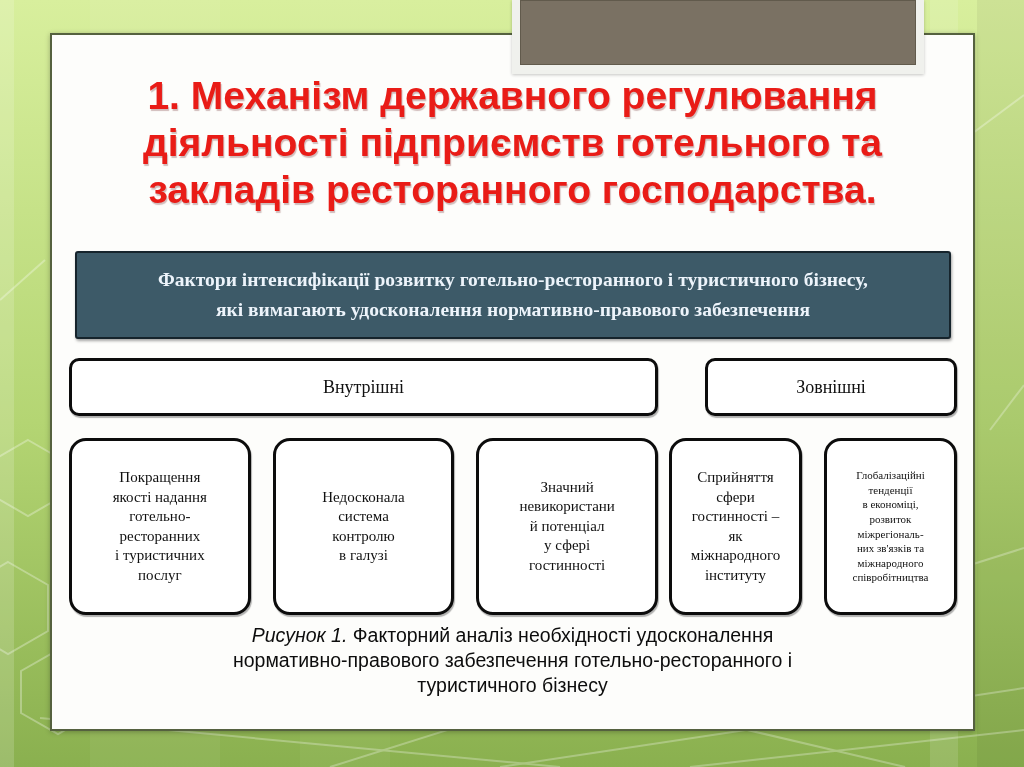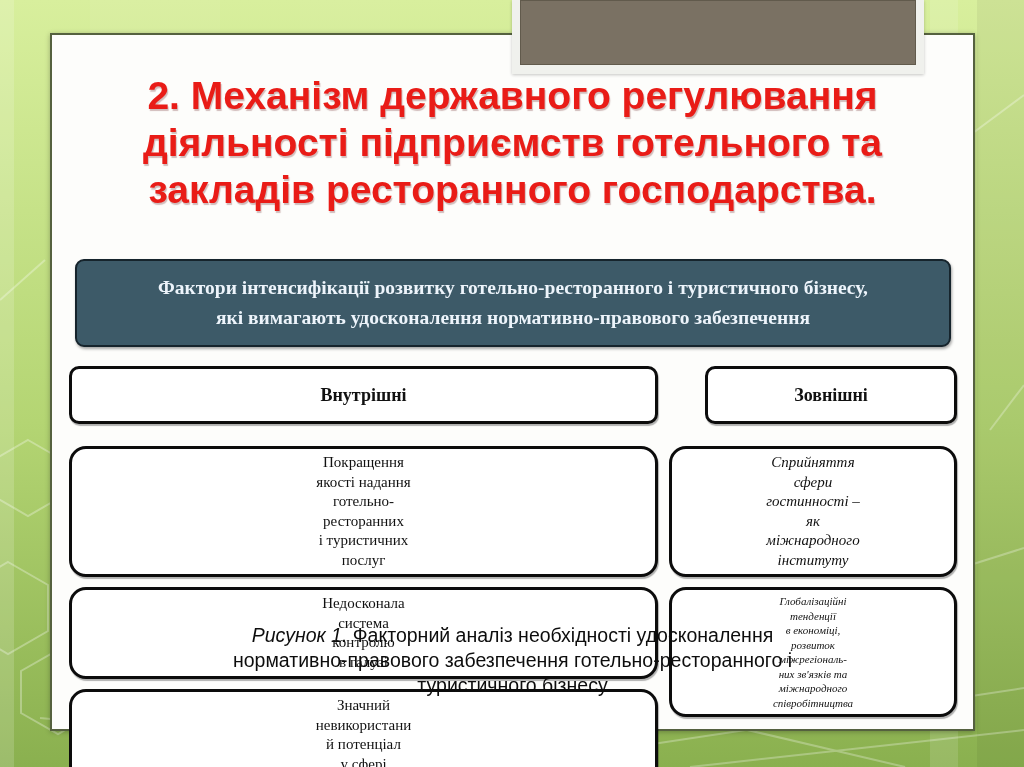--- a/index.html
+++ b/index.html
@@ -29,48 +29,47 @@
   }
   .title {
     margin:38px 18px 0; text-align:center;
     font-size:39px; line-height:1.2; font-weight:bold;
     color:var(--title-red,#e91c17);
     white-space:pre-line;
     text-shadow:1px 2px 1px rgba(110,40,40,.30);
   }
   .diagram { position:absolute; left:17px; top:208px; width:888px; }
   .header-box {
-    margin:16px 6px; height:88px;
+    margin:8px 6px; height:88px;
     background:var(--header-box-bg,#3d5a68);
     border:2px solid var(--header-box-border,#16242c);
-    border-radius:9px;
+    border-radius:3px;
     color:var(--header-box-text,#edf4fb);
     font-family:"Liberation Serif", serif;
     font-weight:bold; font-size:19.5px; line-height:1.55;
     display:flex; align-items:center; justify-content:center;
     text-align:center; white-space:pre-line;
     box-shadow:1px 2px 3px rgba(0,0,0,.35);
   }
   .row2 { margin-top:19px; display:flex; gap:11px; height:58px; }
   .label-box {
     background:var(--box-bg,#ffffff);
     border:3px solid var(--box-border,#0c0c0c);
     border-radius:10px;
     display:flex; align-items:center; justify-content:center;
     font-family:"Liberation Serif", serif; font-size:18px;
     color:var(--box-text,#111111);
     box-shadow:1px 2px 1px rgba(0,0,0,.3);
-    font-weight:bold;
   }
   .internal { flex:0 0 589px; }
   .external { flex:1 1 auto;margin-left:36px; }
   .row3 { margin-top:22px; display:flex; gap:11px; height:177px; }
-  .group { display:flex; gap:10px;flex-direction:column; }
+  .group { display:flex; gap:22px; }
   .g1 { flex:0 0 589px; }
-  .g2 { flex:1 1 auto;font-style:italic; }
+  .g2 { flex:1 1 auto; }
   .factor-box {
     flex:1 1 0;
     background:var(--box-bg,#ffffff);
     border:3px solid var(--box-border,#0c0c0c);
     border-radius:17px;
     display:flex; align-items:center; justify-content:center;
     text-align:center; white-space:pre-line;
     font-family:"Liberation Serif", serif;
     font-size:15px; line-height:1.3;
     color:var(--box-text,#111111);
@@ -112,21 +111,21 @@
       <line x1="990" y1="430" x2="1024" y2="385"></line>
     </g>
   </svg>
 
   <div class="slide">
 
     <div class="tab-frame">
       <div class="tab-inner"></div>
     </div>
 
-    <h1 class="title">2. Механізм державного регулювання
+    <h1 class="title">1. Механізм державного регулювання
 діяльності підприємств готельного та
 закладів ресторанного господарства.</h1>
 
     <div class="diagram">
 
       <div class="header-box">Фактори інтенсифікації розвитку готельно-ресторанного і туристичного бізнесу,
 які вимагають удосконалення нормативно-правового забезпечення</div>
 
       <div class="row2">
         <div class="label-box internal">Внутрішні</div>

